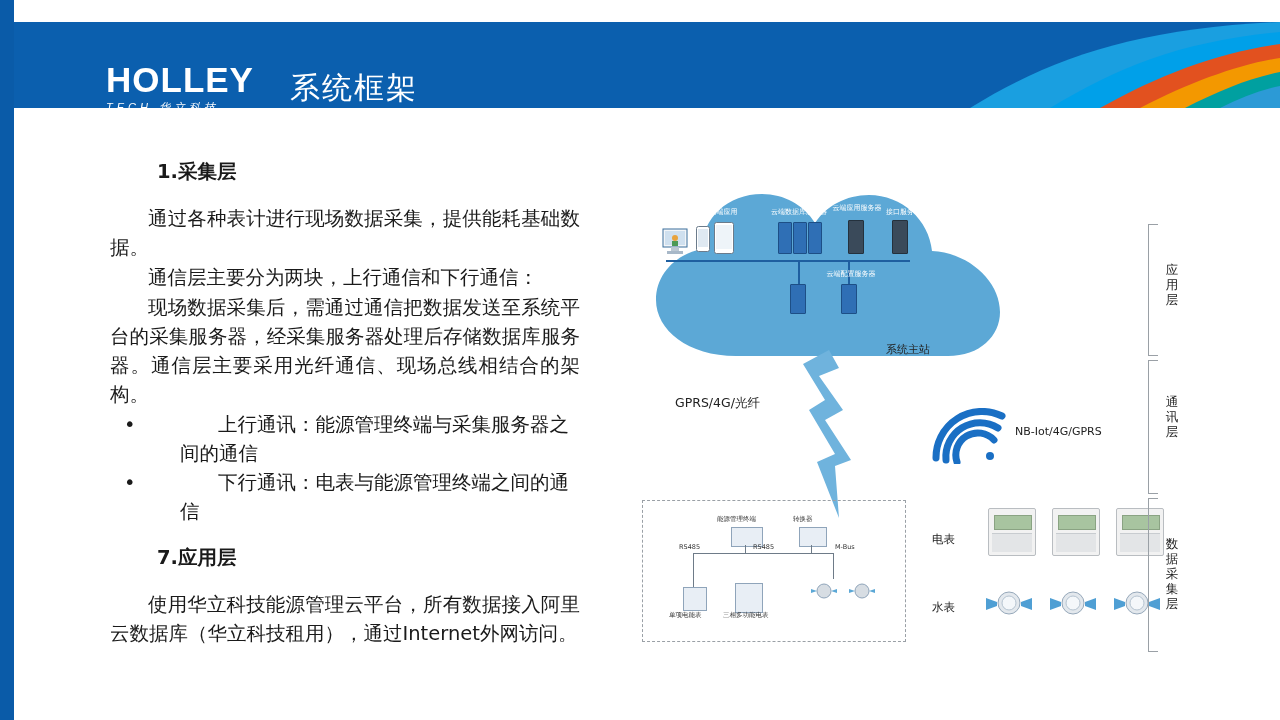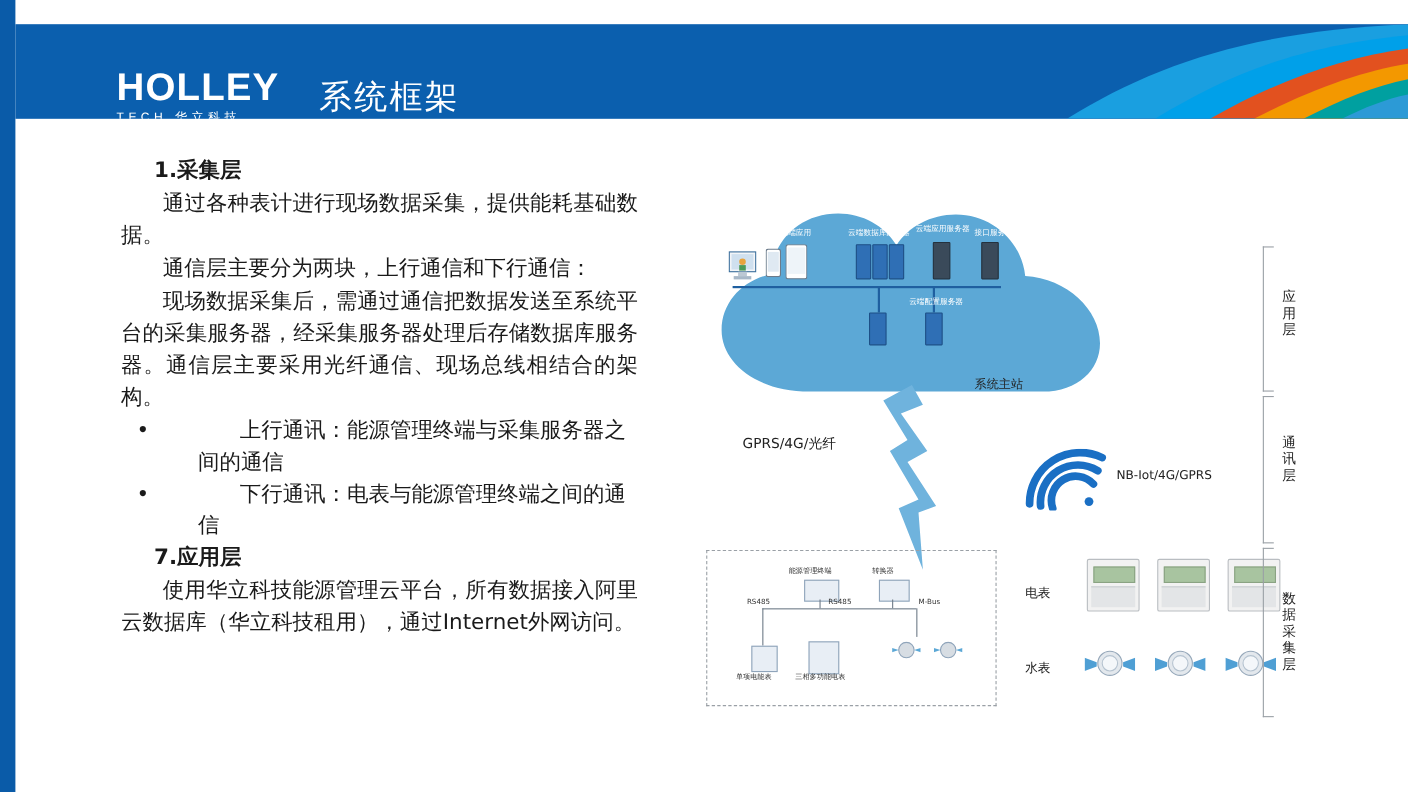--- a/index.html
+++ b/index.html
@@ -58,20 +58,21 @@
     font-weight: bold;
     letter-spacing: 1px;
     line-height: 36px;
     font-family: "Liberation Sans", sans-serif;
   }
   .logo-sub {
     margin-top: 2px;
     font-size: 11px;
     letter-spacing: 4px;
     line-height: 14px;
+    font-style: italic;
   }
   .header-title {
     position: absolute;
     left: 276px; top: 46px;
     font-size: 30px;
     color: #ffffff;
     font-family: "DejaVu Sans", sans-serif;
     letter-spacing: 2px;
   }
   
@@ -85,21 +86,21 @@
     line-height: 29px;
   }
   .para {
     margin: 0 0 1px 0;
     text-align: justify;
   }
   .para.indent {
     text-indent: 38px;
   }
   .heading {
-    margin: 0;
+    margin: 17px;
     padding-left: 30px;
     font-weight: bold;
     font-size: 19.5px;
     line-height: 30px;
   }
   .bullet-row {
     display: flex;
     margin: 0;
   }
   .bullet-dot {

